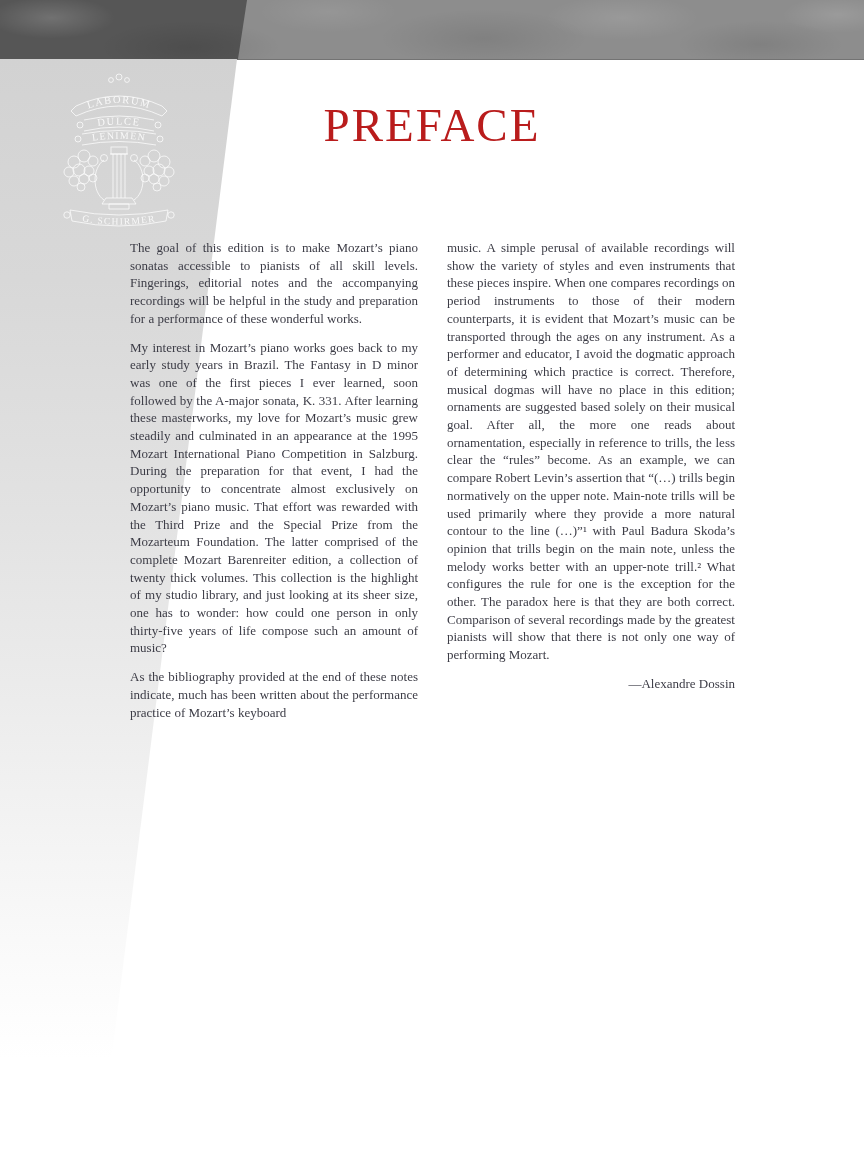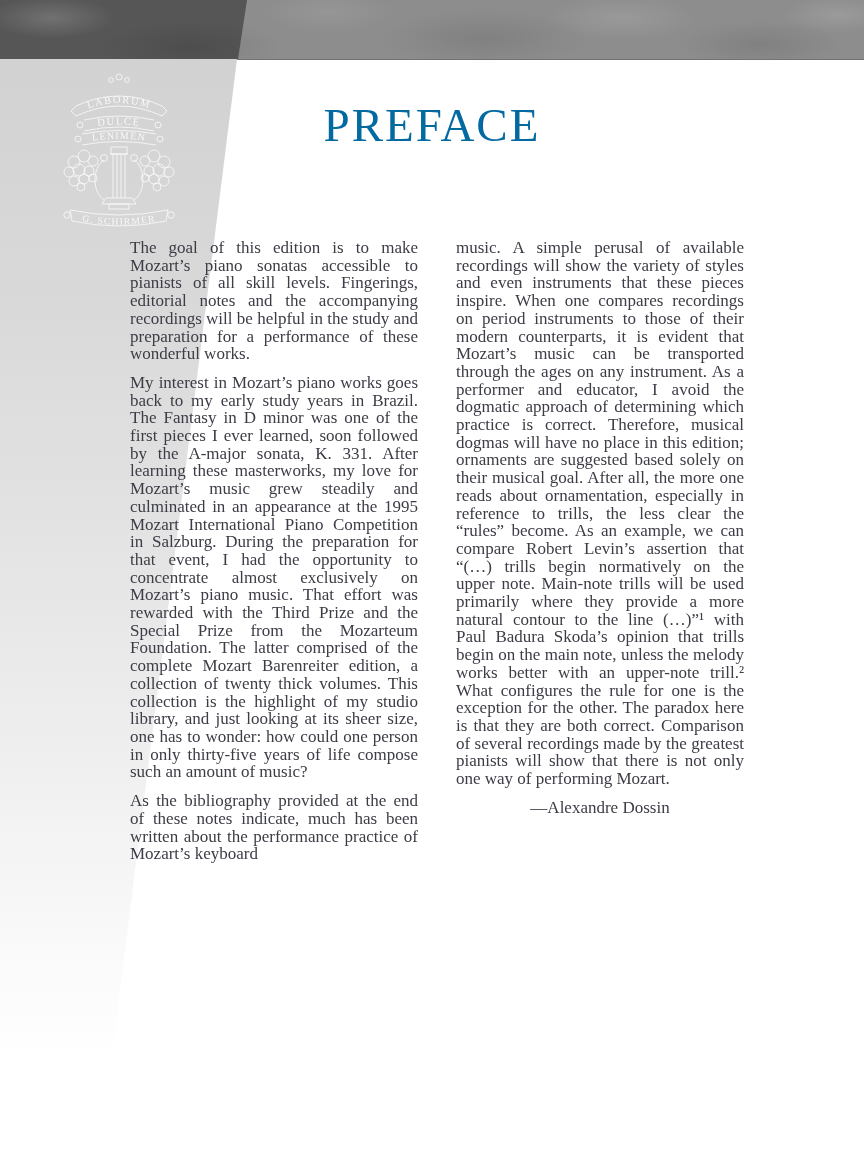--- a/index.html
+++ b/index.html
@@ -44,34 +44,34 @@
     position:absolute;left:56px;top:70px;width:126px;height:160px;
   }
   .crest .ln{stroke:#ffffff;stroke-opacity:.72;fill:none;stroke-width:1;}
   .crest text{fill:#ffffff;fill-opacity:.85;font-family:"Liberation Serif",serif;}
   
   .title{
     position:absolute;left:0;top:100px;width:864px;
     text-align:center;
     font-size:47px;line-height:50px;
     letter-spacing:2px;
-    color:#0369a1;
+    color:#b91c1c;
   }
   
   .body-cols{
     position:absolute;left:130px;top:239px;width:606px;
-    display:flex;gap:38px;
+    display:flex;gap:29px;
     color:#3c3c46;
-    font-size:17px;line-height:17.7px;
+    font-size:13px;line-height:17.7px;
   }
   .col{flex:0 0 288px;width:288px;text-align:justify;}
   .col p{margin:0 0 11px 0;}
   .col p:last-child{margin-bottom:6px;}
   .signature{
-    text-align:center;
+    text-align:right;
     margin-top:42px;
   }
 </style>
 </head>
 <body>
 
 <div class="page">
 
   <div class="top-band">
     <div class="band-dark"></div>

